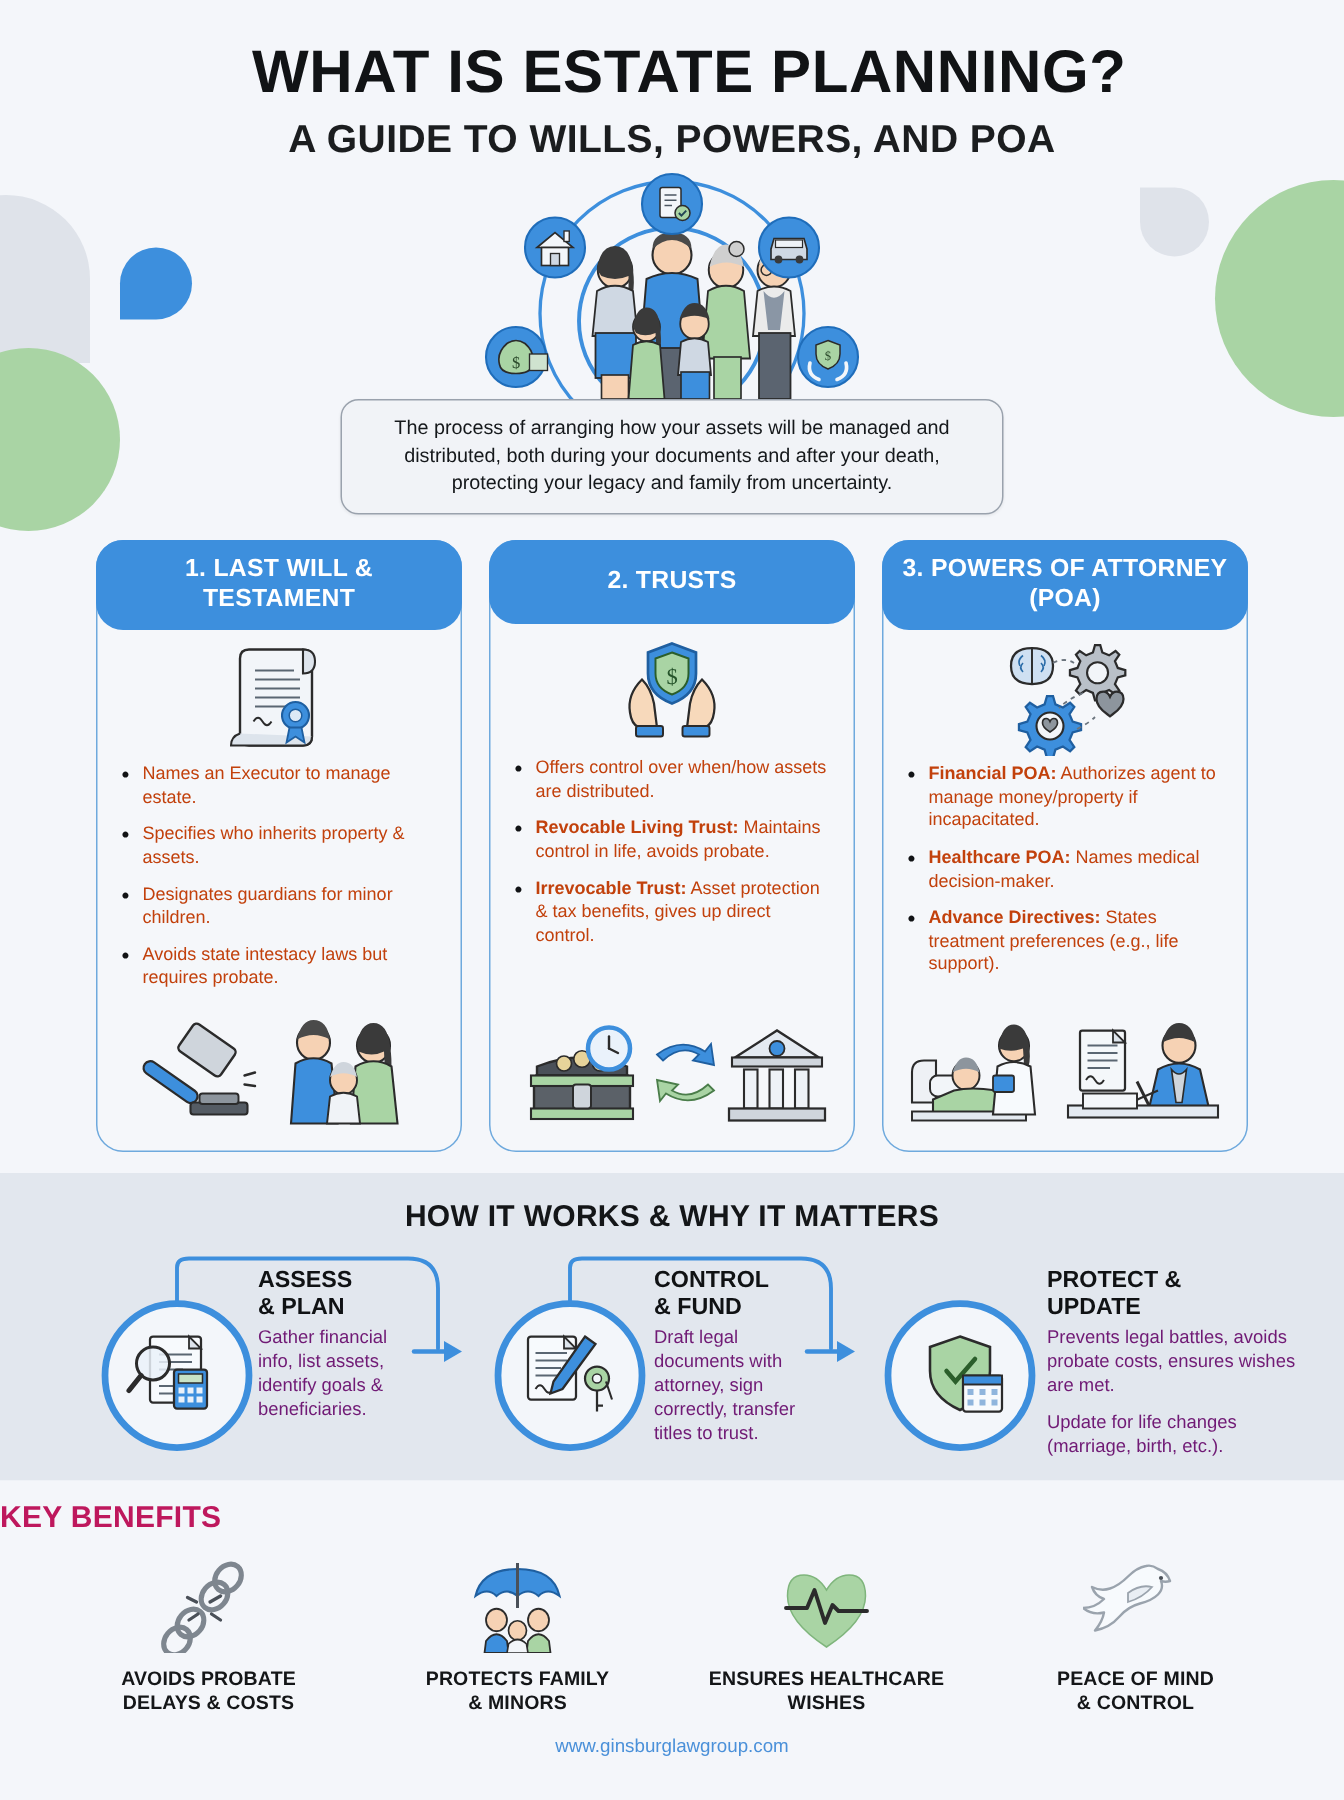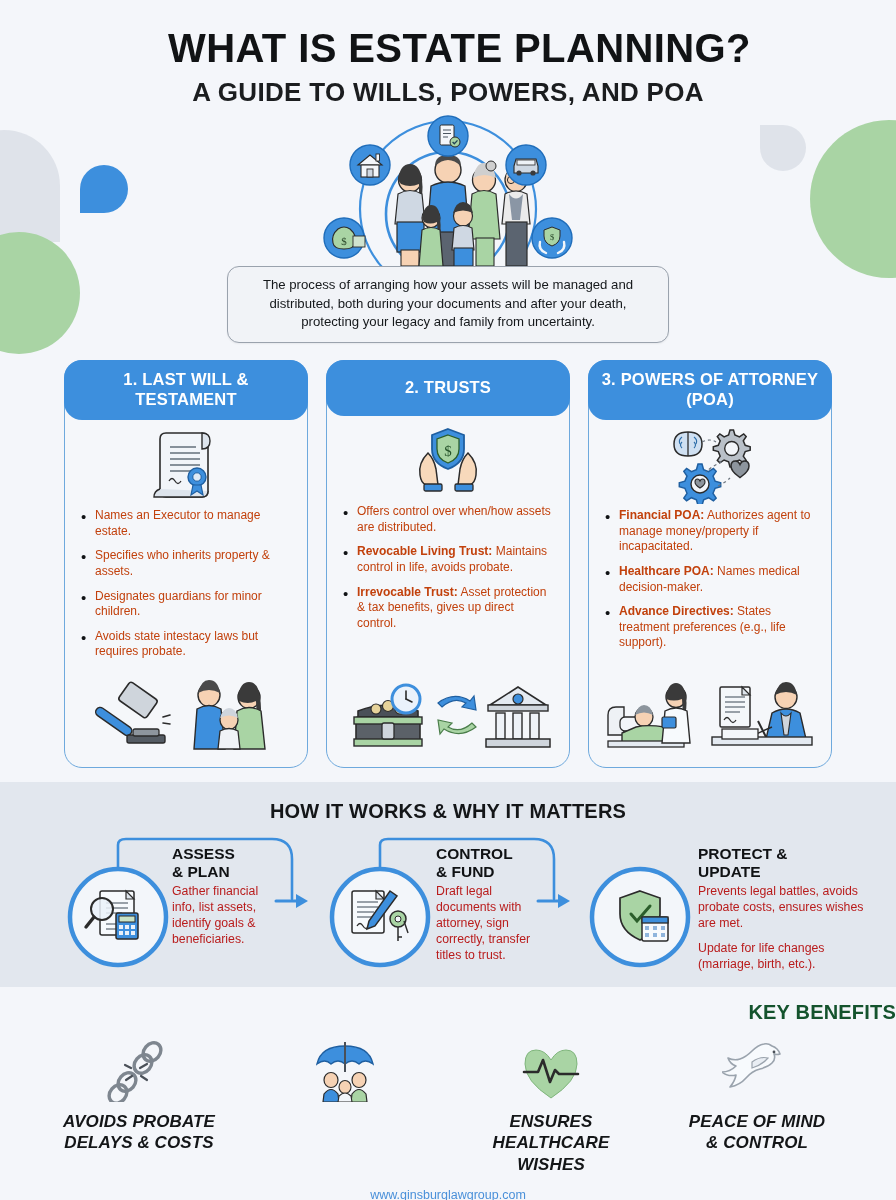--- a/index.html
+++ b/index.html
@@ -108,35 +108,35 @@
     padding: 18px 0 16px;
   }
   .band-title {
     text-align: center; font-size: 20px; font-weight: bold;
     color: #141618; letter-spacing: .2px; margin-bottom: 8px;
   }
   .flow { position: relative; height: 140px; padding-left: 40px; }
   .flow-svg { position: absolute; left: 0; top: 0; }
   .step { position: absolute; width: 190px; }
   .step-title { font-size: 15.5px; font-weight: bold; color: #101214; line-height: 1.12; }
-  .step-body { font-size: 12.3px; line-height: 1.3; color: #b91c1c; margin-top: 4px; }
+  .step-body { font-size: 12.3px; line-height: 1.3; color: #701a75; margin-top: 4px; }
   .step-body.second { margin-top: 9px; }
 
   
   .benefits { position: relative; z-index: 3; background: #f4f6fa; padding: 14px 0 0; }
   .benefits-title {
-    text-align: right; font-size: 20px; font-weight: bold;
-    color: #14532d; letter-spacing: .2px;
+    text-align: left; font-size: 20px; font-weight: bold;
+    color: #be185d; letter-spacing: .2px;
   }
   .benefit-row { display: flex; justify-content: center; gap: 10px; margin-top: 12px; }
   .benefit { width: 196px; text-align: center; }
   .benefit-ico { height: 66px; display: flex; align-items: flex-end; justify-content: center; }
   .benefit-label {
-    margin-top: 9px; font-size: 17px; font-weight: bold;
-    color: #141618; line-height: 1.25; letter-spacing: .1px; font-style: italic;
+    margin-top: 9px; font-size: 13px; font-weight: bold;
+    color: #141618; line-height: 1.25; letter-spacing: .1px;
   }
   .footer-url {
     text-align: center; margin-top: 13px;
     font-size: 12.5px; color: #4a90d9;
   }
 </style>
 </head>
 <body>
 
 <div id="page">
@@ -550,20 +550,24 @@
             <path d="M37 8 q24 0 28 18 q-8 -6 -14 0 q-7 -6 -14 0 q-7 -6 -14 0 q-6 -6 -14 0 q4 -18 28 -18z" fill="#3d8fdd" stroke="#1f5fa0" stroke-width="1.4"></path>
             <line x1="37" y1="4" x2="37" y2="34" stroke="#4a5058" stroke-width="2"></line>
             <ellipse cx="23" cy="42" rx="7" ry="7.5" fill="#f6d2b4" stroke="#2b2b2b" stroke-width="1.2"></ellipse>
             <path d="M16 56 q7 -9 14 0 l1 8 h-16z" fill="#3d8fdd" stroke="#2b2b2b" stroke-width="1.2"></path>
             <ellipse cx="51" cy="42" rx="7" ry="7.5" fill="#f6d2b4" stroke="#2b2b2b" stroke-width="1.2"></ellipse>
             <path d="M44 56 q7 -9 14 0 l1 8 h-16z" fill="#a9d4a4" stroke="#2b2b2b" stroke-width="1.2"></path>
             <ellipse cx="37" cy="49" rx="6" ry="6.5" fill="#f6d2b4" stroke="#2b2b2b" stroke-width="1.1"></ellipse>
             <path d="M31 58 q6 -6 12 0 l1 6 h-14z" fill="#f2f5f9" stroke="#2b2b2b" stroke-width="1.1"></path>
           </svg>
         </div>
+        <div class="benefit-label">
+          <div>PROTECTS FAMILY</div>
+          <div>&amp; MINORS</div>
+        </div>
       </div>
 
       <div class="benefit">
         <div class="benefit-ico">
           <svg width="66" height="62" viewBox="0 0 66 62">
             <path d="M33 58 q-26 -17 -26 -34 q0 -14 11 -14 q9 0 15 10 q6 -10 15 -10 q11 0 11 14 q0 17 -26 34z" fill="#a9d4a4" stroke="#7fb57c" stroke-width="1"></path>
             <path d="M6 32 h14 l5 -12 l7 22 l5 -12 l4 4 h19" fill="none" stroke="#2b2b2b" stroke-width="2.6" stroke-linejoin="round" stroke-linecap="round"></path>
           </svg>
         </div>
         <div class="benefit-label">

